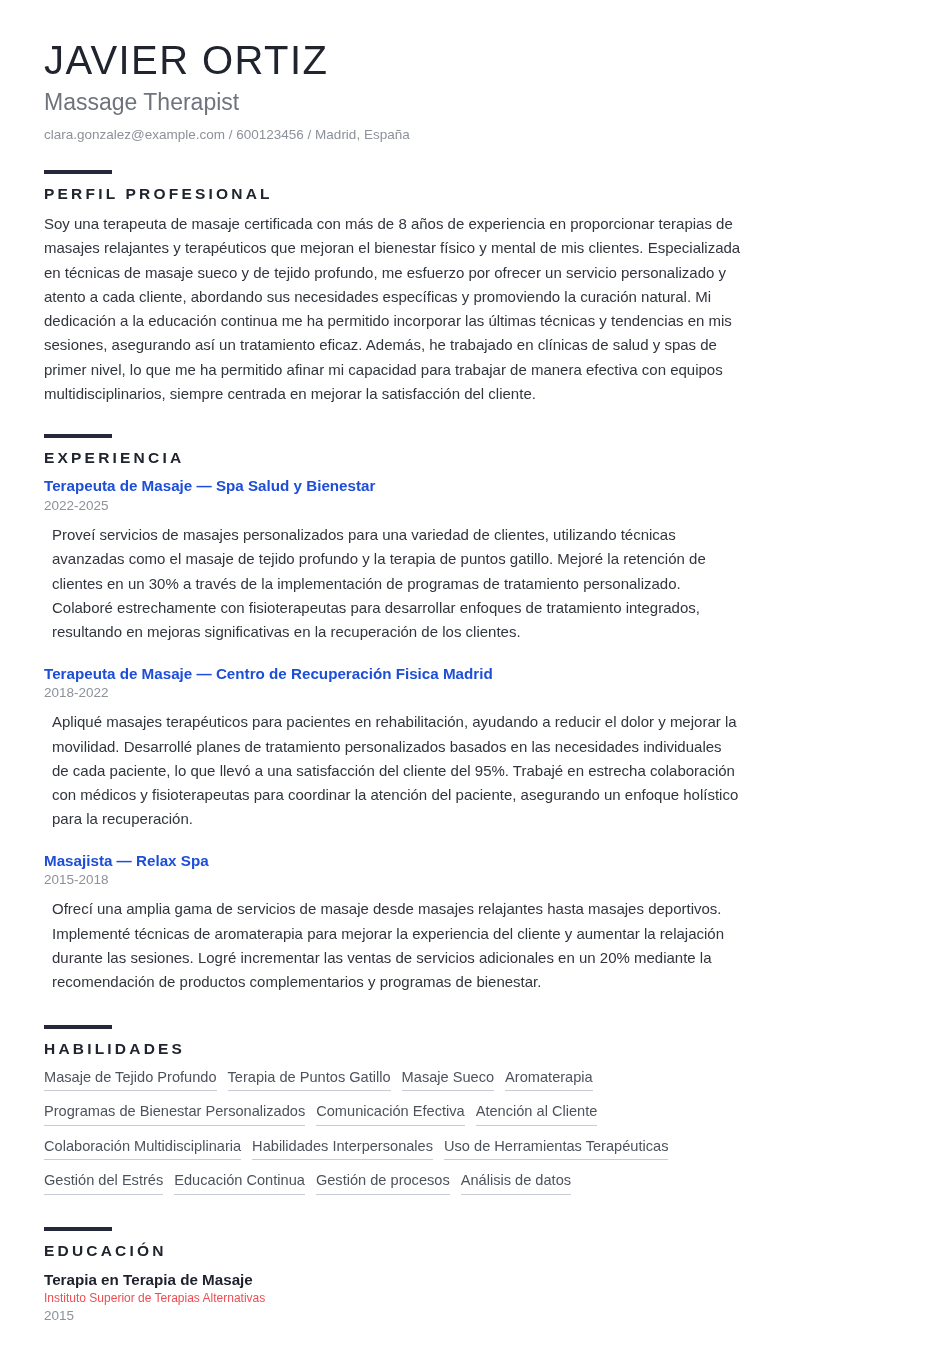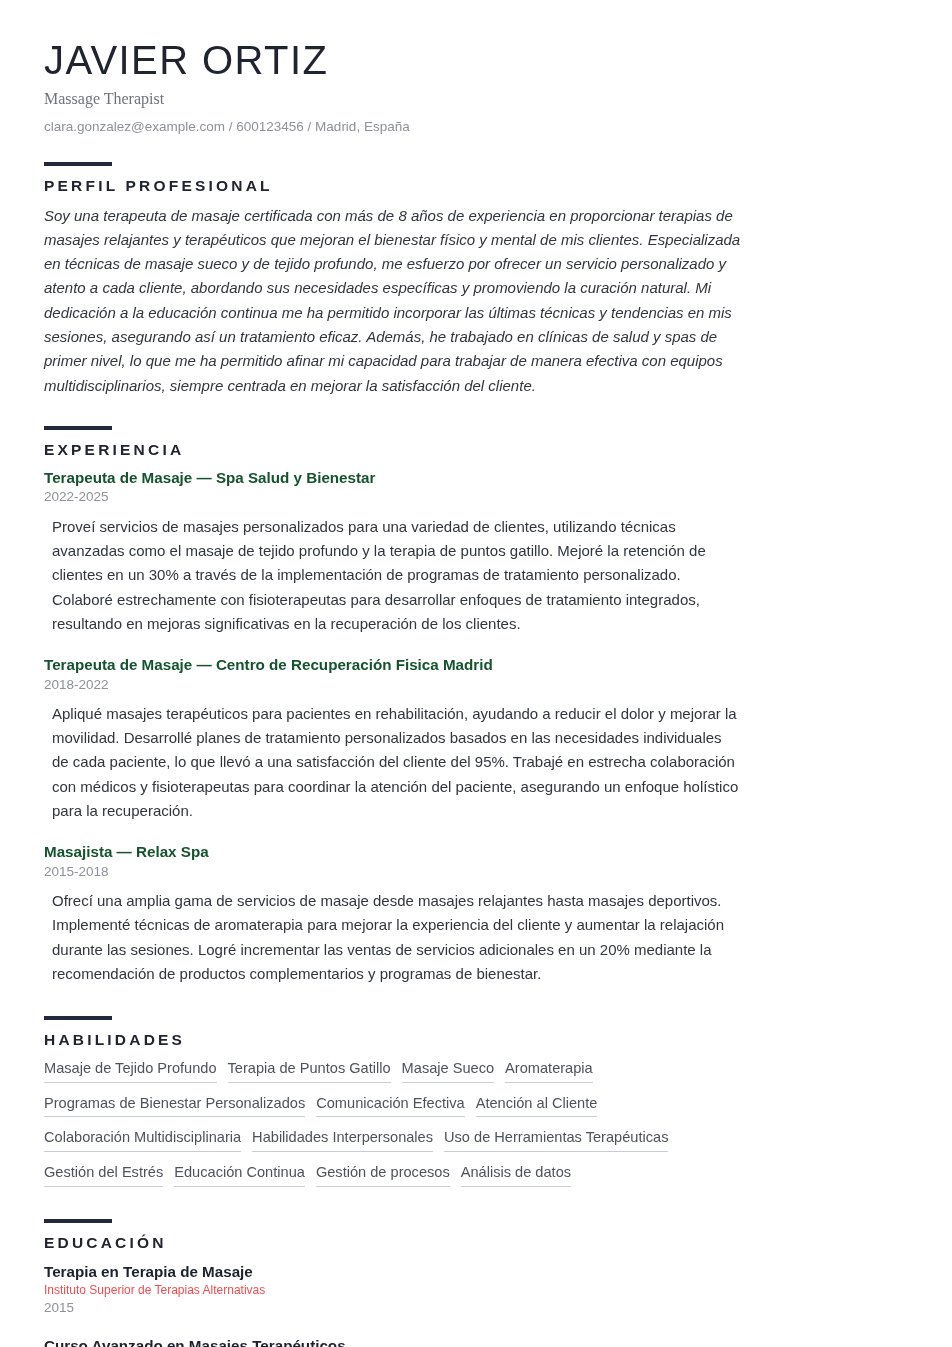--- a/index.html
+++ b/index.html
@@ -24,26 +24,25 @@
   .hdr-name {
     font-size: 40px;
     font-weight: 400;
     letter-spacing: 1.4px;
     color: #20242e;
     line-height: 1.12;
     margin: 0 0 6px 0;
     white-space: nowrap;
   }
   .hdr-title {
-    font-size: 16px;
+    font-size: 23px;
     font-weight: 400;
     color: #6e737c;
     line-height: 1.2;
     margin: 0 0 10px 0;
-    font-family: Liberation Serif, serif;
   }
   .hdr-contact {
     font-size: 13.5px;
     color: #8d9199;
     line-height: 1.3;
     margin: 0 0 26px 0;
   }
 
   
   .section { margin-bottom: 4px; }
@@ -60,30 +59,29 @@
     color: #20242e;
     margin: 0 0 9px 0;
     text-transform: uppercase;
   }
   .body-text {
     font-size: 15px;
     line-height: 1.62;
     color: #31353d;
     margin: 0;
     text-align: left;
-    font-style: italic;
   }
 
   
   .job { margin-bottom: 19px; }
   .job:last-child { margin-bottom: 0; }
   .job-title {
     font-size: 15.2px;
     font-weight: 700;
-    color: #14532d;
+    color: #1d4ed8;
     line-height: 1.35;
     margin: 0;
   }
   .job-dates {
     font-size: 13.5px;
     color: #8d9199;
     line-height: 1.35;
     margin: 0 0 1px 0;
   }
   .job-desc {

